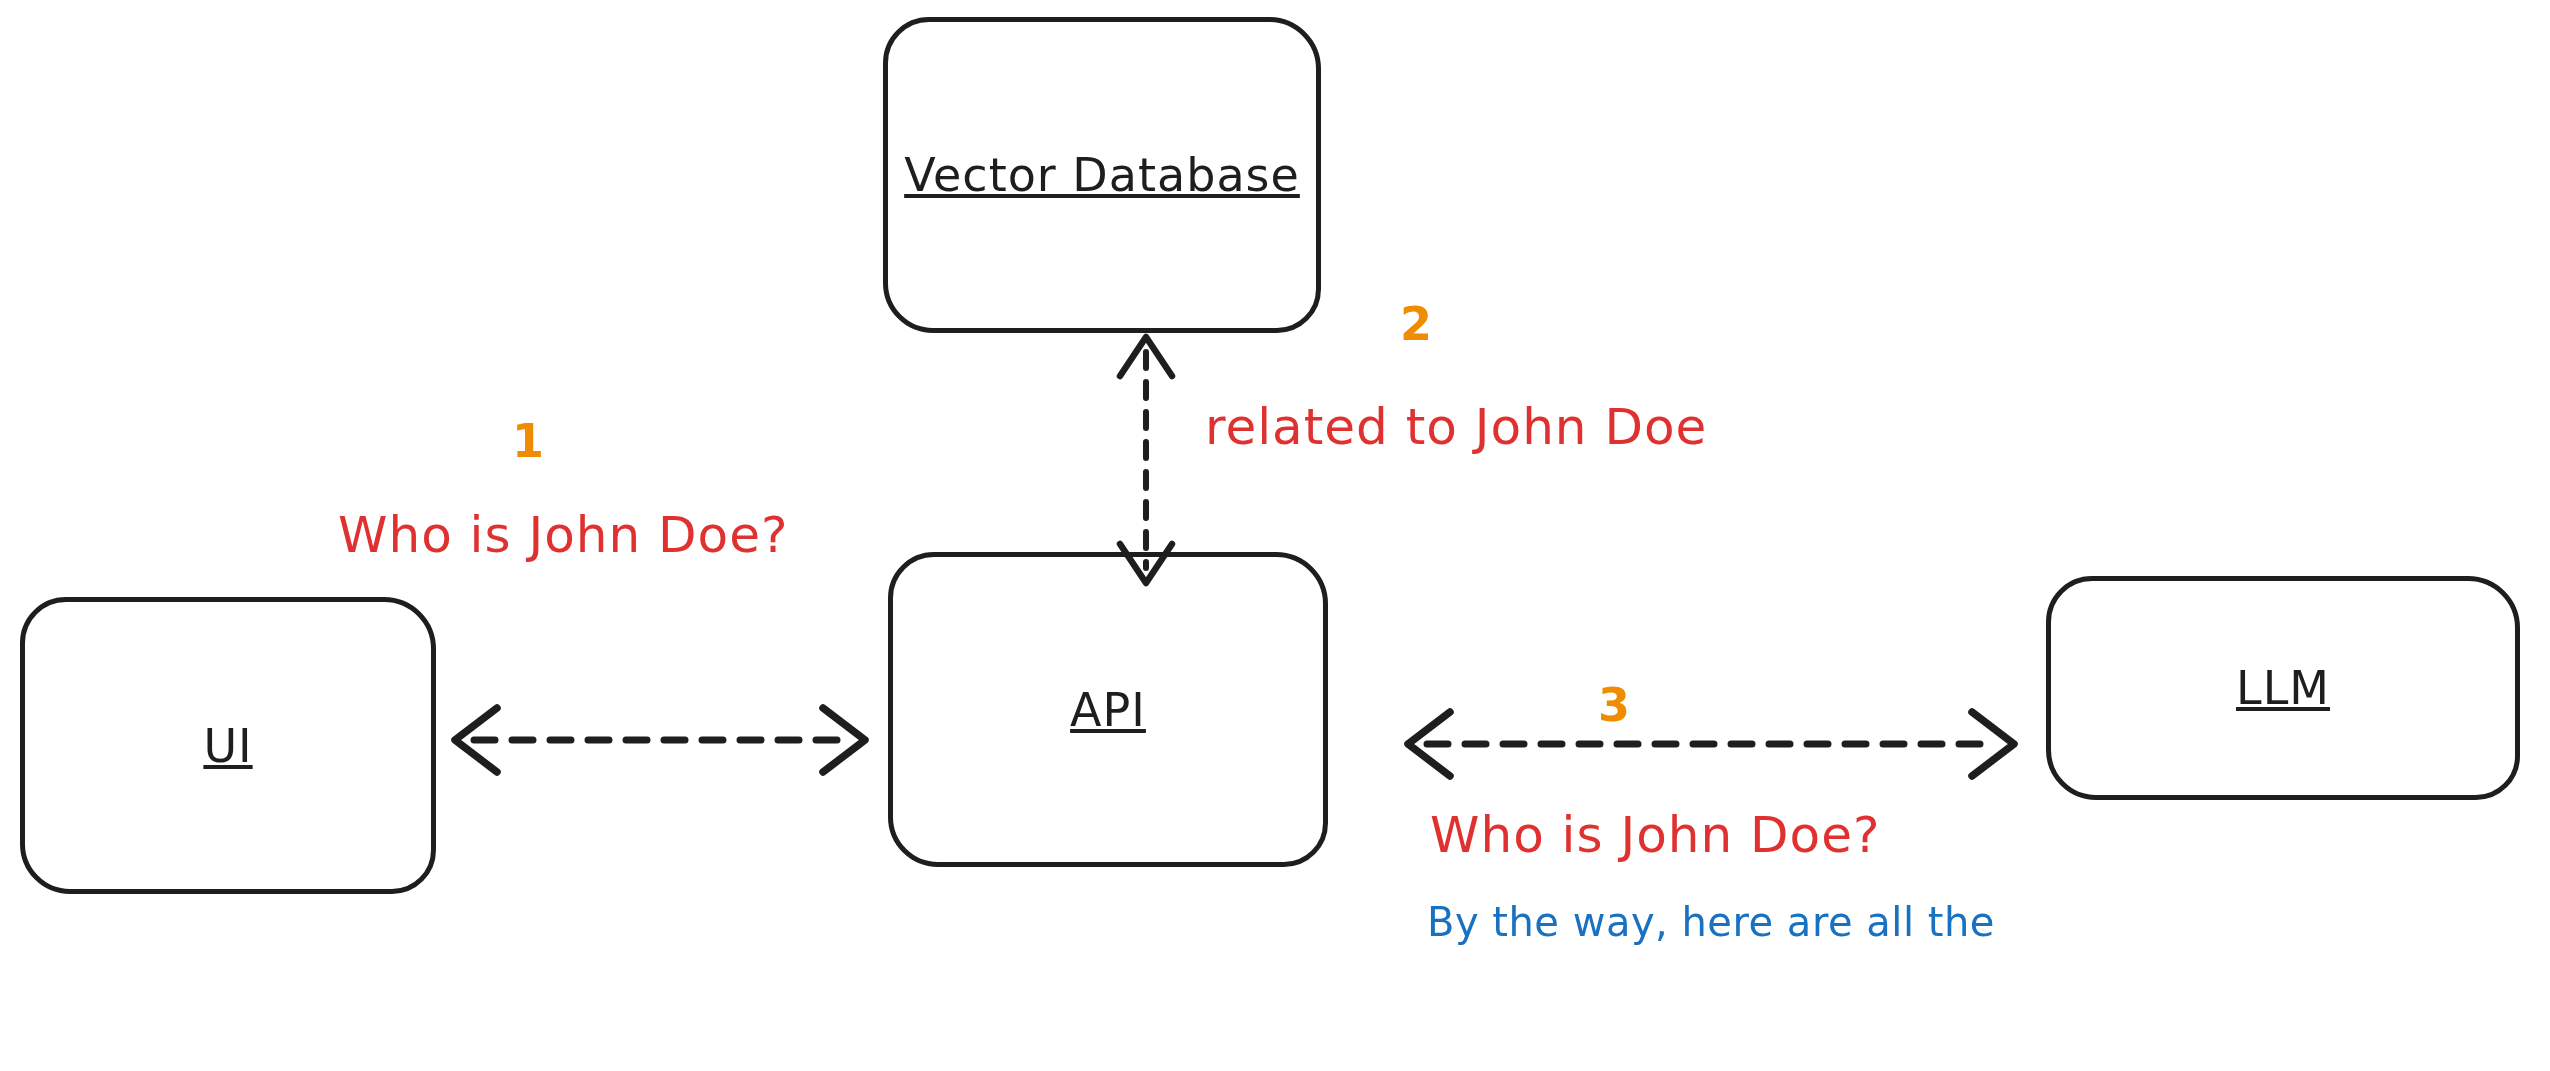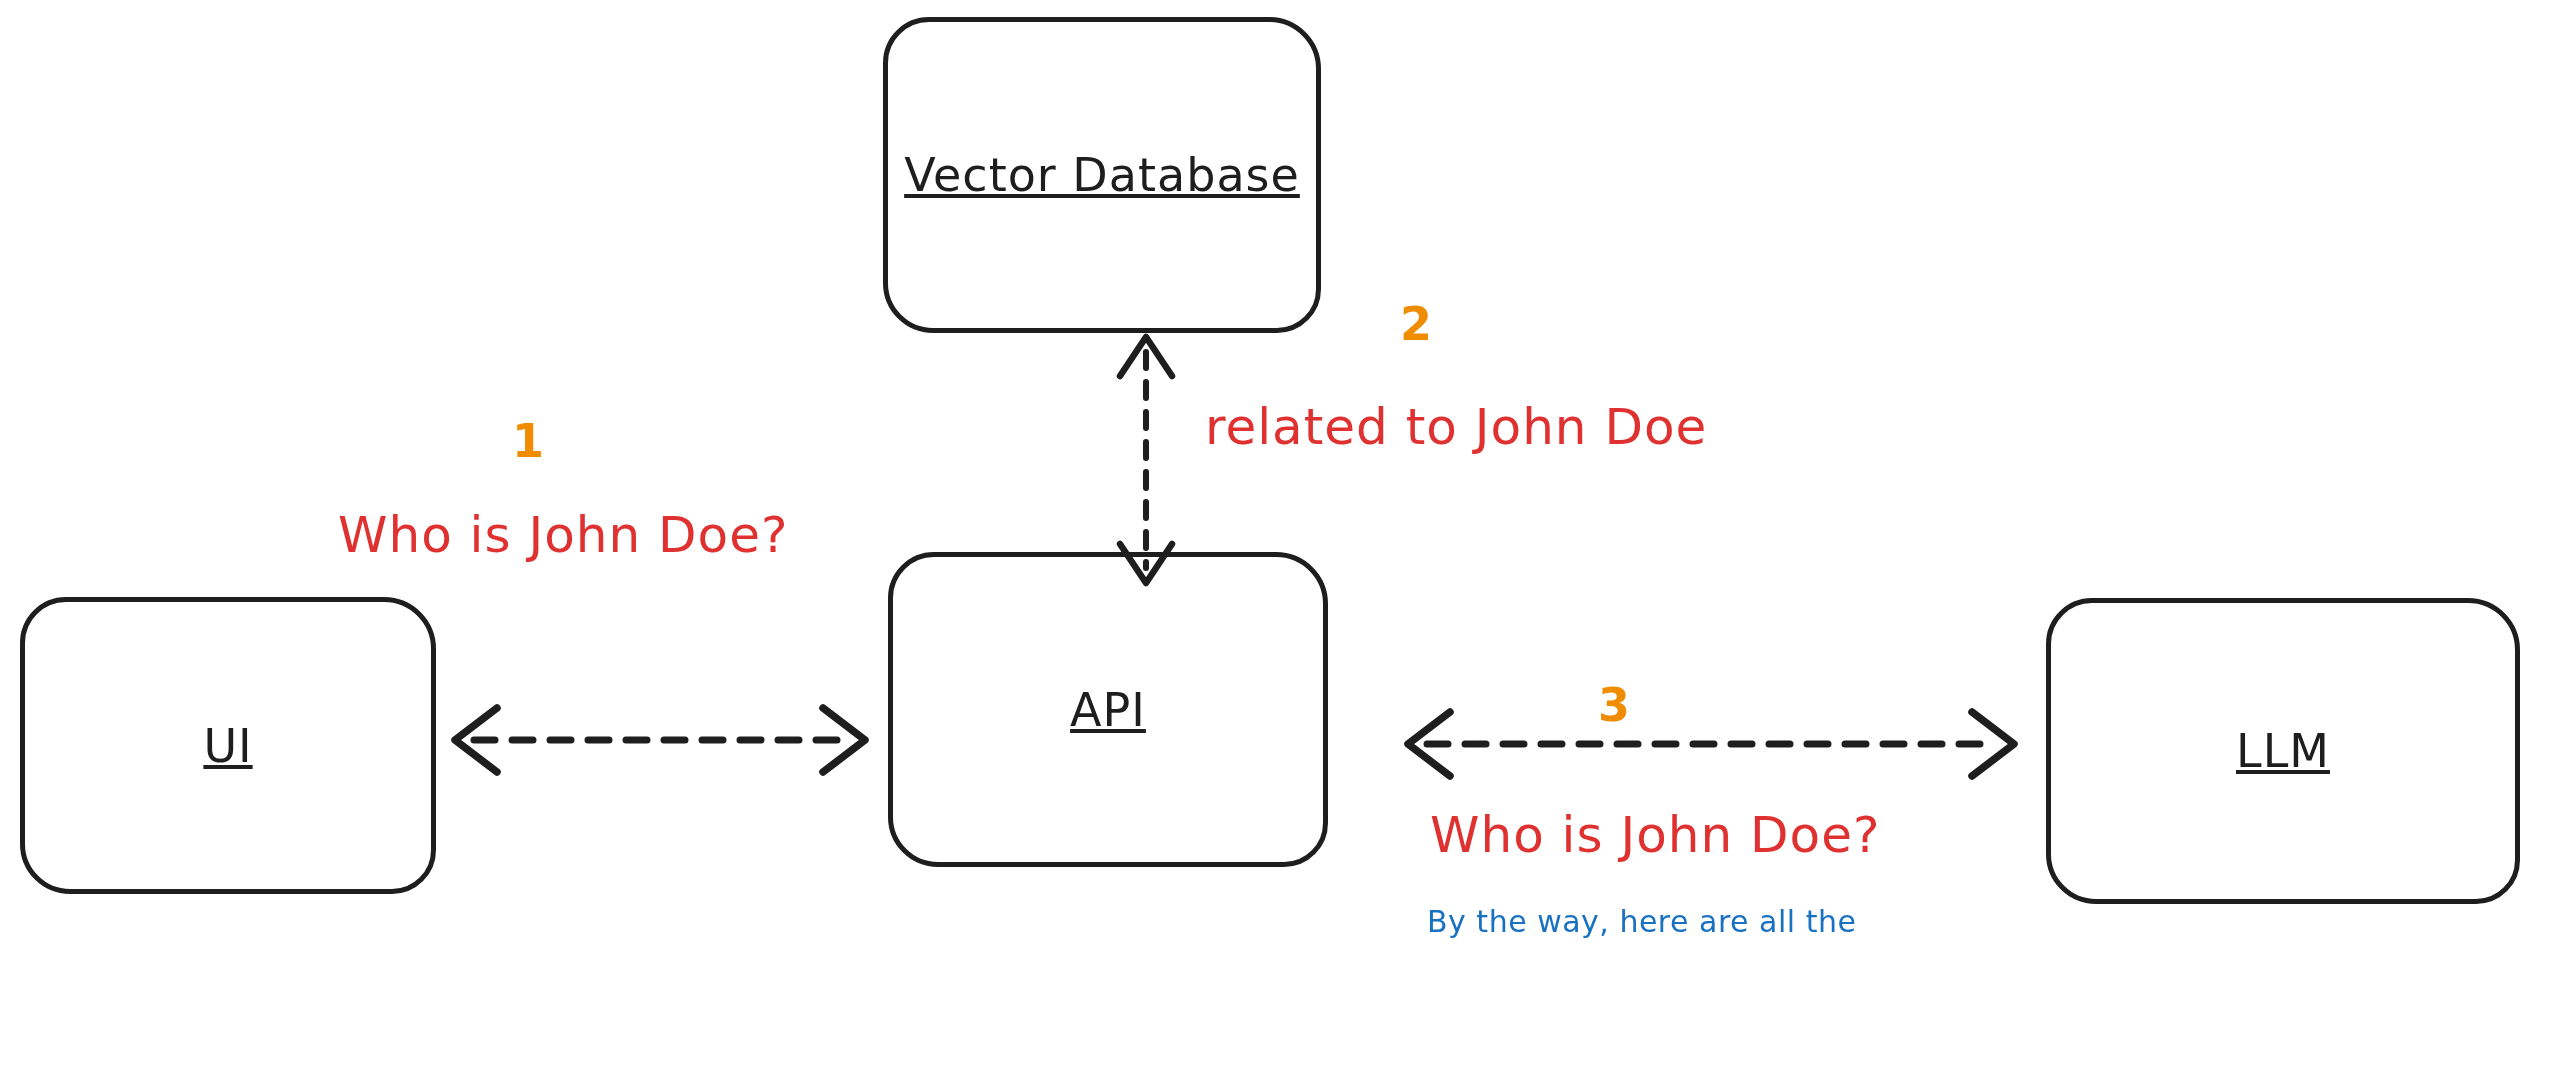--- a/index.html
+++ b/index.html
@@ -30,21 +30,21 @@
     text-decoration: underline;
   }
   .node-label {
     font-size: 46px;
     letter-spacing: 1px;
     white-space: nowrap;
   }
   .node-vdb { left: 883px;  top: 17px;  width: 438px; height: 316px; }
   .node-ui  { left: 20px;   top: 597px; width: 416px; height: 297px; }
   .node-api { left: 888px;  top: 552px; width: 440px; height: 315px; }
-  .node-llm { left: 2046px; top: 598px; width: 474px; height: 306px; }
+  .node-llm { left: 2046px; top: 576px; width: 474px; height: 224px; }
 
   
   .edge { position: absolute; overflow: visible; }
   .edge line, .edge polyline {
     stroke: #1e1e1e;
     fill: none;
     stroke-linecap: round;
     stroke-linejoin: round;
   }
   .edge line { stroke-width: 7px; stroke-dasharray: 21 17; }
@@ -76,21 +76,21 @@
     white-space: nowrap;
   }
   .q1 { left: 338px;  top: 506px; }
   .q2 { left: 1205px; top: 392px; line-height: 70px; }
   .q3 { left: 1430px; top: 806px; }
 
   .note {
     position: absolute;
     left: 1427px;
     top: 898px;
-    font-size: 30px;
+    font-size: 40px;
     line-height: 48px;
     color: #1971c2;
     letter-spacing: 0.5px;
     white-space: nowrap;
   }
 </style>
 </head>
 <body>
 
 <div class="canvas">

